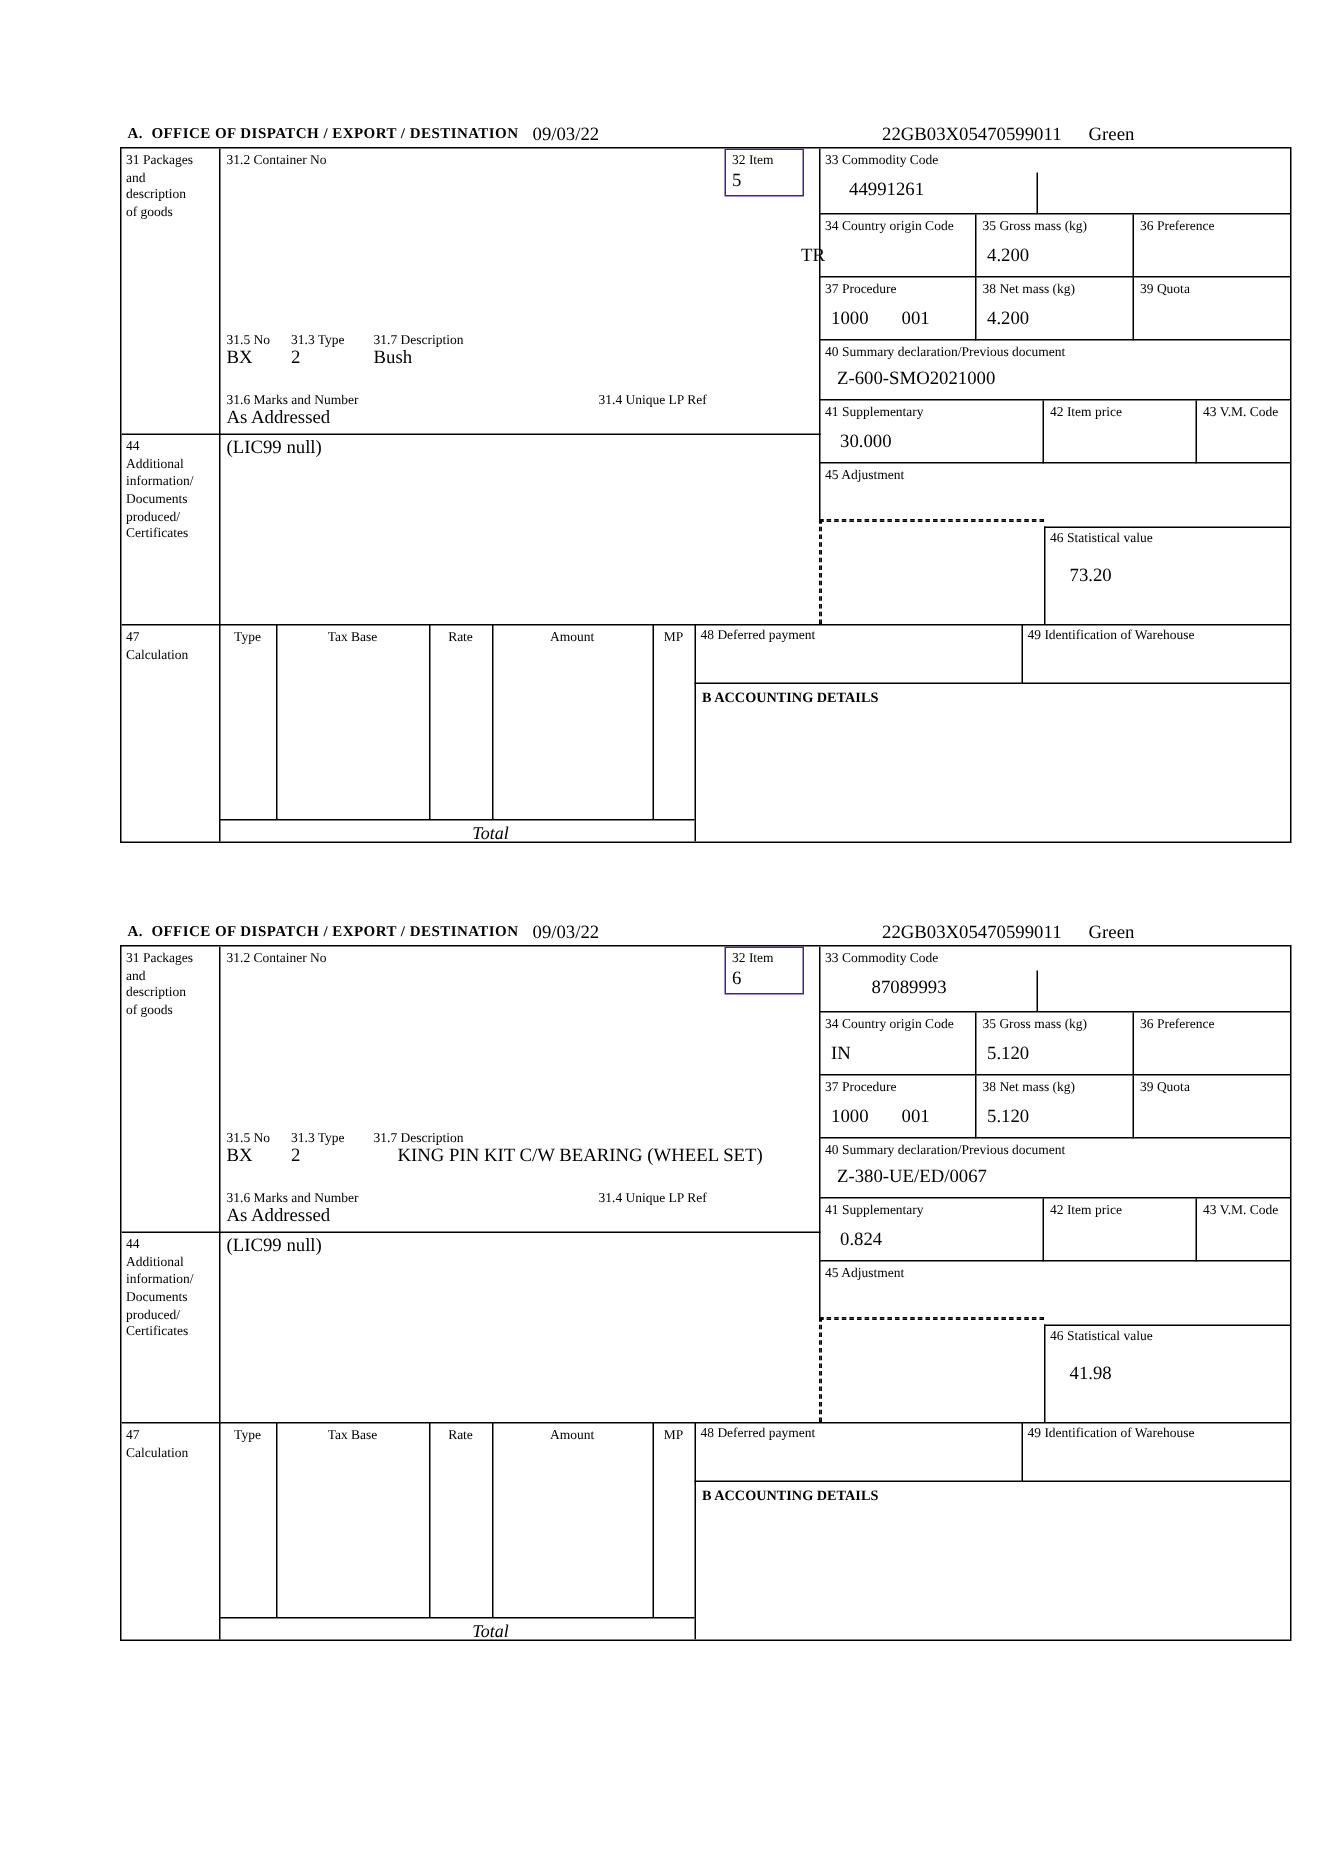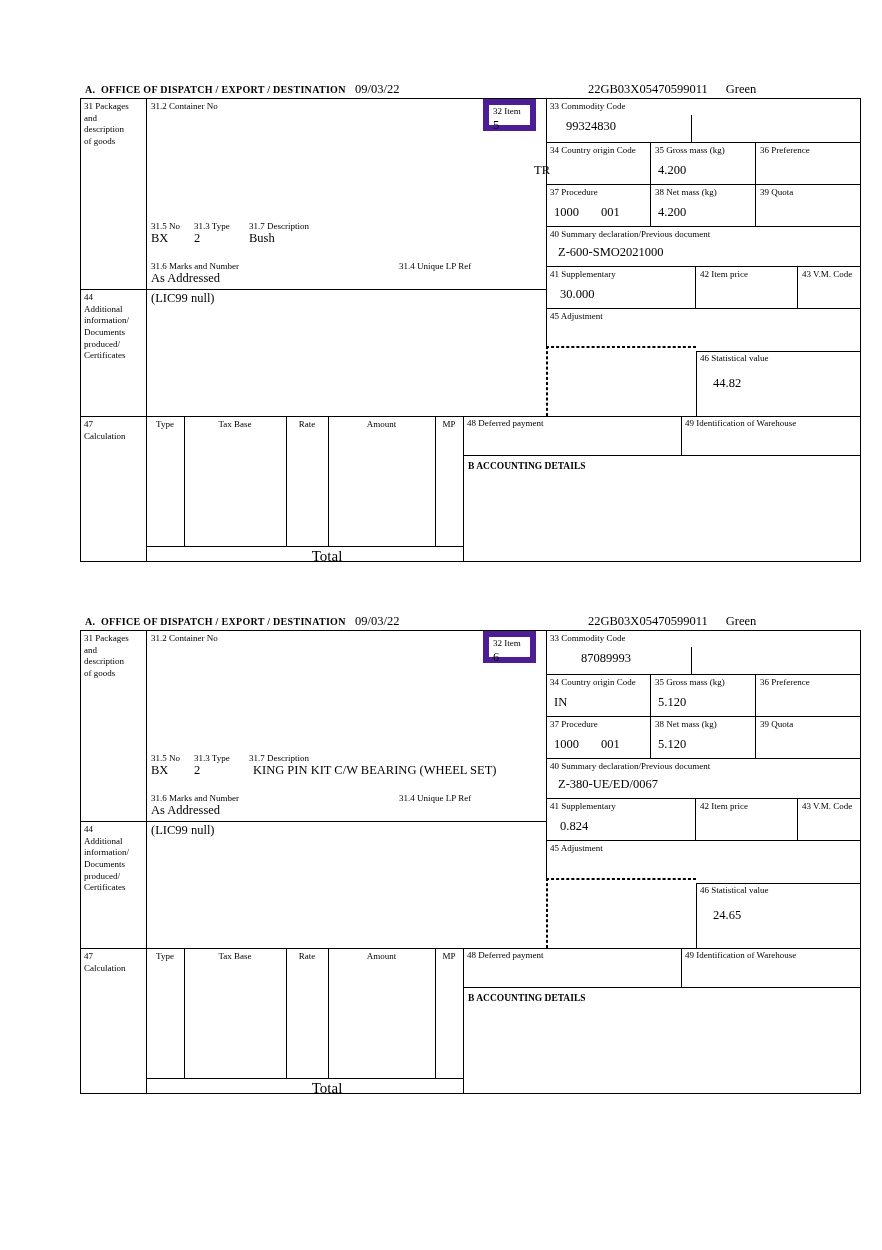--- a/index.html
+++ b/index.html
@@ -25,24 +25,24 @@
   .hl.dash { border-top:1px dashed #000; border-left:none; }
   .lbl { position:absolute; font-size:9px; line-height:1.3; white-space:nowrap; }
   .val { position:absolute; font-size:12.5px; line-height:1.1; white-space:nowrap; }
   .pre { white-space:pre-line; }
   .bb { border-bottom:1px solid #000; }
   .br { border-right:1px solid #000; }
   .bl { border-left:1px solid #000; }
   .bt { border-top:1px solid #000; }
   .ctr { text-align:center; }
   .bold { font-weight:bold; }
-  .b32 { border:6px solid #4c1d95; padding:1px 4px; }
+  .b32 { border:1px solid #4c1d95; padding:1px 4px; }
   .b32 .lbl, .b32 .val { position:static; display:block; }
   .b32 .val { margin-top:1px; }
-  .total-lbl { font-size:15px; padding-left:45px; }
+  .total-lbl { font-size:12px; padding-left:45px;font-style:italic; }
   .acct-lbl { font-size:9.5px; }
 </style>
 </head>
 <body>
 
 <div>
 
   <div class="section" id="section-0">
     <div class="sec-header">
       <span class="h-office">A.  OFFICE OF DISPATCH / EXPORT / DESTINATION</span>
@@ -81,21 +81,21 @@
       <div class="val" style="left:70px;top:133px">BX</div>
       <div class="val" style="left:113px;top:133px">2</div>
       <div class="val" style="left:168px;top:133px">Bush</div>
       <div class="lbl" style="left:70px;top:162px">31.6 Marks and Number</div>
       <div class="lbl" style="left:318px;top:162px">31.4 Unique LP Ref</div>
       <div class="val" style="left:70px;top:173px">As Addressed</div>
       <div class="val" style="left:70px;top:193px">(LIC99 null)</div>
 
       <div class="abs bb" style="left:465px;top:0;width:314px;height:44px"></div>
       <div class="lbl" style="left:469px;top:2px">33 Commodity Code</div>
-      <div class="val" style="left:485px;top:21px">99324830</div>
+      <div class="val" style="left:485px;top:21px">44991261</div>
       <div class="abs bb br" style="left:465px;top:44px;width:105px;height:42px"></div>
       <div class="lbl" style="left:469px;top:46px">34 Country origin Code</div>
       <div class="val" style="left:453px;top:65px">TR</div>
       <div class="abs bb br" style="left:570px;top:44px;width:105px;height:42px"></div>
       <div class="lbl" style="left:574px;top:46px">35 Gross mass (kg)</div>
       <div class="val" style="left:577px;top:65px">4.200</div>
       <div class="abs bb" style="left:675px;top:44px;width:104px;height:42px"></div>
       <div class="lbl" style="left:679px;top:46px">36 Preference</div>
       <div class="abs bb br" style="left:465px;top:86px;width:105px;height:42px"></div>
       <div class="lbl" style="left:469px;top:88px">37 Procedure</div>
@@ -112,21 +112,21 @@
       <div class="abs bb br" style="left:465px;top:168px;width:150px;height:42px"></div>
       <div class="lbl" style="left:469px;top:170px">41 Supplementary</div>
       <div class="val" style="left:479px;top:189px">30.000</div>
       <div class="abs bb br" style="left:615px;top:168px;width:102px;height:42px"></div>
       <div class="lbl" style="left:619px;top:170px">42 Item price</div>
       <div class="abs bb" style="left:717px;top:168px;width:62px;height:42px"></div>
       <div class="lbl" style="left:721px;top:170px">43 V.M. Code</div>
       <div class="lbl" style="left:469px;top:212px">45 Adjustment</div>
       <div class="abs bl bt" style="left:615px;top:252px;width:164px;height:65px"></div>
       <div class="lbl" style="left:619px;top:254px">46 Statistical value</div>
-      <div class="val" style="left:632px;top:278px">44.82</div>
+      <div class="val" style="left:632px;top:278px">73.20</div>
 
       <div class="lbl pre" style="left:3px;top:320px;white-space:pre-line">47
 Calculation</div>
       <div class="vl" style="left:65px;top:317px;height:147px"></div>
       <div class="vl" style="left:103px;top:317px;height:130px"></div>
       <div class="vl" style="left:205px;top:317px;height:130px"></div>
       <div class="vl" style="left:247px;top:317px;height:130px"></div>
       <div class="vl" style="left:354px;top:317px;height:130px"></div>
       <div class="lbl ctr" style="left:65px;top:320px;width:38px">Type</div>
       <div class="lbl ctr" style="left:103px;top:320px;width:102px">Tax Base</div>
@@ -174,21 +174,21 @@
       <div class="lbl" style="left:70px;top:2px">31.2 Container No</div>
       <div class="abs b32" style="left:402px;top:0;width:53px;height:32px">
         <div class="lbl">32 Item</div>
         <div class="val">6</div>
       </div>
       <div class="lbl" style="left:70px;top:122px">31.5 No</div>
       <div class="lbl" style="left:113px;top:122px">31.3 Type</div>
       <div class="lbl" style="left:168px;top:122px">31.7 Description</div>
       <div class="val" style="left:70px;top:133px">BX</div>
       <div class="val" style="left:113px;top:133px">2</div>
-      <div class="val" style="left:172px;top:133px">KING PIN KIT C/W BEARING (WHEEL SET)</div>
+      <div class="val" style="left:184px;top:133px">KING PIN KIT C/W BEARING (WHEEL SET)</div>
       <div class="lbl" style="left:70px;top:162px">31.6 Marks and Number</div>
       <div class="lbl" style="left:318px;top:162px">31.4 Unique LP Ref</div>
       <div class="val" style="left:70px;top:173px">As Addressed</div>
       <div class="val" style="left:70px;top:193px">(LIC99 null)</div>
 
       <div class="abs bb" style="left:465px;top:0;width:314px;height:44px"></div>
       <div class="lbl" style="left:469px;top:2px">33 Commodity Code</div>
       <div class="val" style="left:500px;top:21px">87089993</div>
       <div class="abs bb br" style="left:465px;top:44px;width:105px;height:42px"></div>
       <div class="lbl" style="left:469px;top:46px">34 Country origin Code</div>
@@ -213,21 +213,21 @@
       <div class="abs bb br" style="left:465px;top:168px;width:150px;height:42px"></div>
       <div class="lbl" style="left:469px;top:170px">41 Supplementary</div>
       <div class="val" style="left:479px;top:189px">0.824</div>
       <div class="abs bb br" style="left:615px;top:168px;width:102px;height:42px"></div>
       <div class="lbl" style="left:619px;top:170px">42 Item price</div>
       <div class="abs bb" style="left:717px;top:168px;width:62px;height:42px"></div>
       <div class="lbl" style="left:721px;top:170px">43 V.M. Code</div>
       <div class="lbl" style="left:469px;top:212px">45 Adjustment</div>
       <div class="abs bl bt" style="left:615px;top:252px;width:164px;height:65px"></div>
       <div class="lbl" style="left:619px;top:254px">46 Statistical value</div>
-      <div class="val" style="left:632px;top:278px">24.65</div>
+      <div class="val" style="left:632px;top:278px">41.98</div>
 
       <div class="lbl pre" style="left:3px;top:320px;white-space:pre-line">47
 Calculation</div>
       <div class="vl" style="left:65px;top:317px;height:147px"></div>
       <div class="vl" style="left:103px;top:317px;height:130px"></div>
       <div class="vl" style="left:205px;top:317px;height:130px"></div>
       <div class="vl" style="left:247px;top:317px;height:130px"></div>
       <div class="vl" style="left:354px;top:317px;height:130px"></div>
       <div class="lbl ctr" style="left:65px;top:320px;width:38px">Type</div>
       <div class="lbl ctr" style="left:103px;top:320px;width:102px">Tax Base</div>

